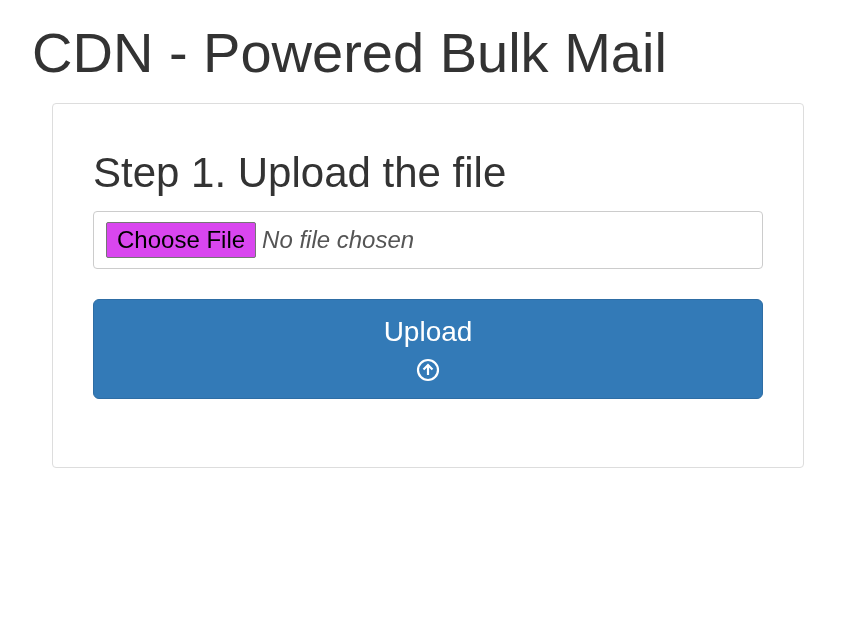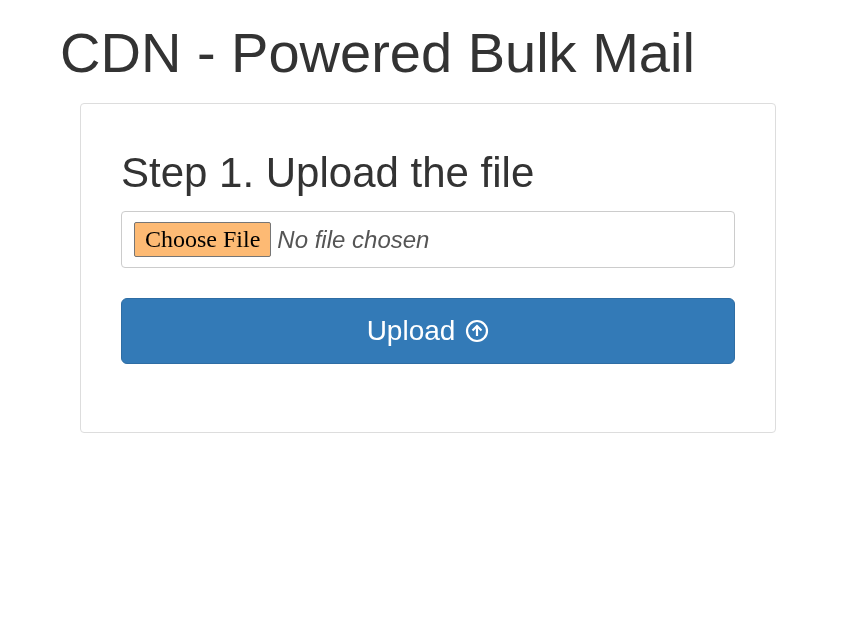--- a/index.html
+++ b/index.html
@@ -8,21 +8,21 @@
       padding: 0;
     }
     body {
       font-family: "Helvetica Neue", Helvetica, Arial, sans-serif;
       background: #fff;
       color: #333;
       width: 856px;
       height: 630px;
     }
     .container {
-      padding: 0 60px;
+      padding: 0 32px;
     }
     h1.page-title {
       font-size: 56px;
       font-weight: 500;
       color: #333;
       margin-top: 20px;
       margin-bottom: 18px;
     }
     .panel {
       border: 1px solid #ddd;
@@ -41,24 +41,24 @@
       border: 1px solid #ccc;
       border-radius: 4px;
       background: #fff;
       padding: 10px 12px;
       margin-bottom: 30px;
       display: flex;
       align-items: center;
       gap: 6px;
     }
     .choose-file-btn {
-      font-family: Liberation Serif, serif;
+      font-family: Liberation Sans, sans-serif;
       font-size: 24px;
       color: #000;
-      background: #fdba74;
+      background: #d946ef;
       border: 1px solid #767676;
       border-radius: 2px;
       padding: 3px 10px;
       cursor: pointer;
     }
     .file-status {
       font-size: 24px;
       color: #555;
       font-style: italic;
     }
@@ -68,20 +68,21 @@
       justify-content: center;
       width: 100%;
       background: #337ab7;
       color: #fff;
       border: 1px solid #2e6da4;
       border-radius: 6px;
       font-size: 28px;
       padding: 16px 0;
       cursor: pointer;
       gap: 10px;
+      flex-direction: column;
     }
     .upload-icon {
       display: inline-flex;
       align-items: center;
       justify-content: center;
     }
     .upload-icon svg {
       width: 24px;
       height: 24px;
     }

